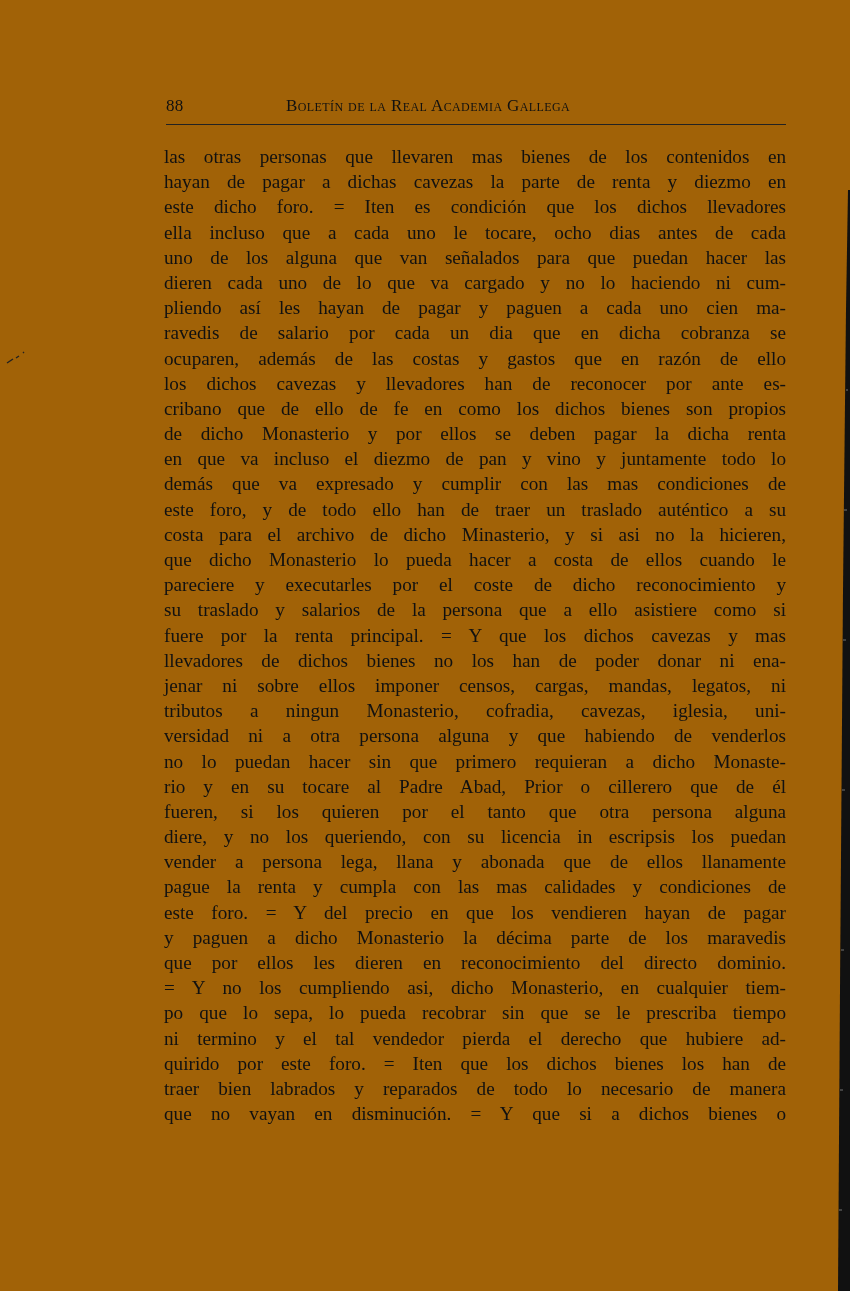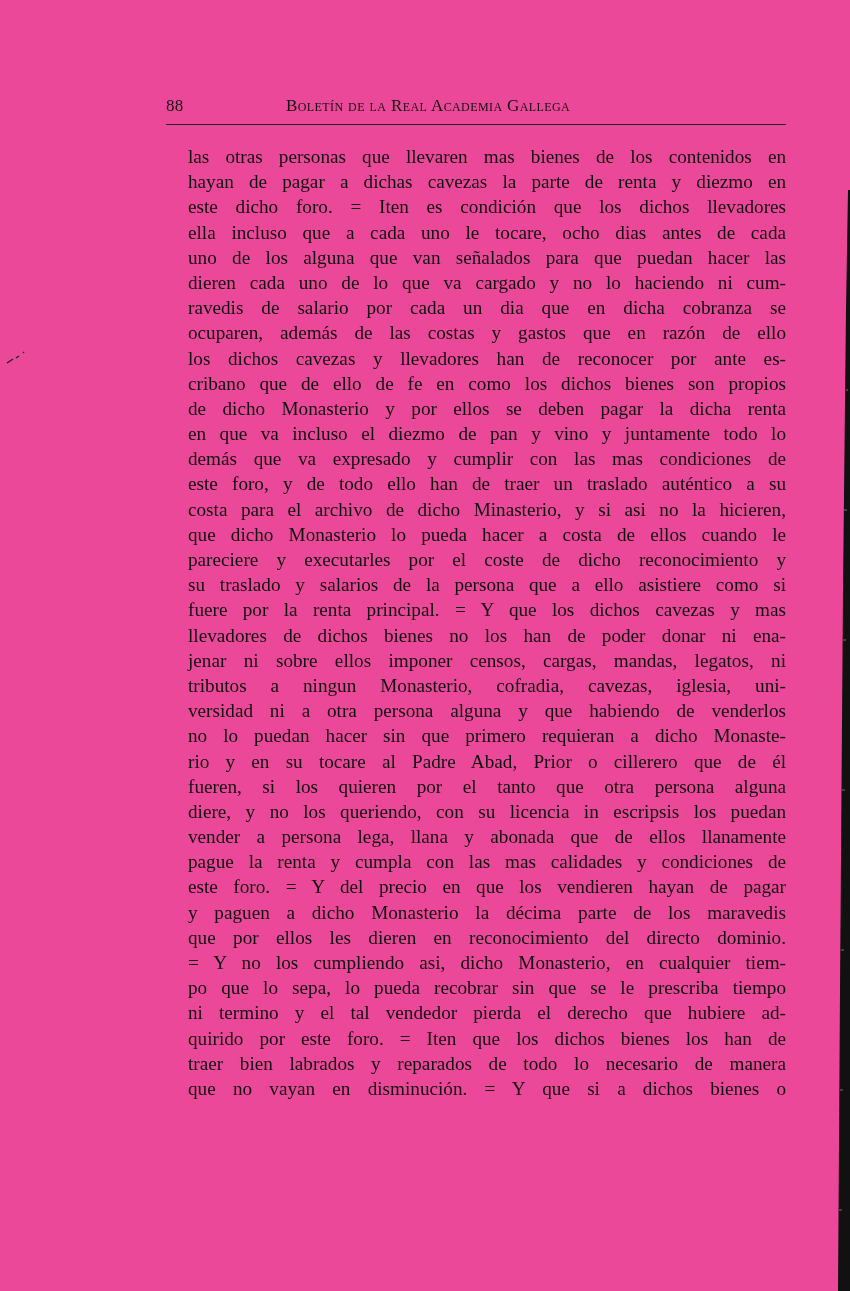--- a/index.html
+++ b/index.html
@@ -12,21 +12,21 @@
       height: 1291px;
       position: relative;
       overflow: hidden;
       font-family: "Liberation Serif", "DejaVu Serif", serif;
       color: #111111;
     }
     .page {
       position: absolute;
       left: 0; top: 0;
       width: 850px; height: 1291px;
-      background: #ec4899;
+      background: #a16207;
     }
     .running-head {
       position: absolute;
       left: 166px;
       top: 96px;
       width: 620px;
       height: 24px;
       display: flex;
       align-items: baseline;
       font-size: 16px;
@@ -56,21 +56,20 @@
       width: 622px;
       font-size: 19.2px;
       line-height: 25.2px;
     }
     .line {
       display: block;
       white-space: nowrap;
       text-align: justify;
       text-align-last: justify;
       height: 25.2px;
-      margin-left: 24px;
     }
     .line.last {
       text-align-last: justify;
     }
     .scan-edge {
       position: absolute;
       top: 190px;
       right: 0;
       width: 22px;
       height: 1101px;
@@ -95,20 +94,21 @@
   </div>
   <div class="head-rule"></div>
 
   <div class="body-text">
     <span class="line">las otras personas que llevaren mas bienes de los contenidos en</span>
     <span class="line">hayan de pagar a dichas cavezas la parte de renta y diezmo en</span>
     <span class="line">este dicho foro. = Iten es condición que los dichos llevadores</span>
     <span class="line">ella incluso que a cada uno le tocare, ocho dias antes de cada</span>
     <span class="line">uno de los alguna que van señalados para que puedan hacer las</span>
     <span class="line">dieren cada uno de lo que va cargado y no lo haciendo ni cum-</span>
+    <span class="line">pliendo así les hayan de pagar y paguen a cada uno cien ma-</span>
     <span class="line">ravedis de salario por cada un dia que en dicha cobranza se</span>
     <span class="line">ocuparen, además de las costas y gastos que en razón de ello</span>
     <span class="line">los dichos cavezas y llevadores han de reconocer por ante es-</span>
     <span class="line">cribano que de ello de fe en como los dichos bienes son propios</span>
     <span class="line">de dicho Monasterio y por ellos se deben pagar la dicha renta</span>
     <span class="line">en que va incluso el diezmo de pan y vino y juntamente todo lo</span>
     <span class="line">demás que va expresado y cumplir con las mas condiciones de</span>
     <span class="line">este foro, y de todo ello han de traer un traslado auténtico a su</span>
     <span class="line">costa para el archivo de dicho Minasterio, y si asi no la hicieren,</span>
     <span class="line">que dicho Monasterio lo pueda hacer a costa de ellos cuando le</span>

